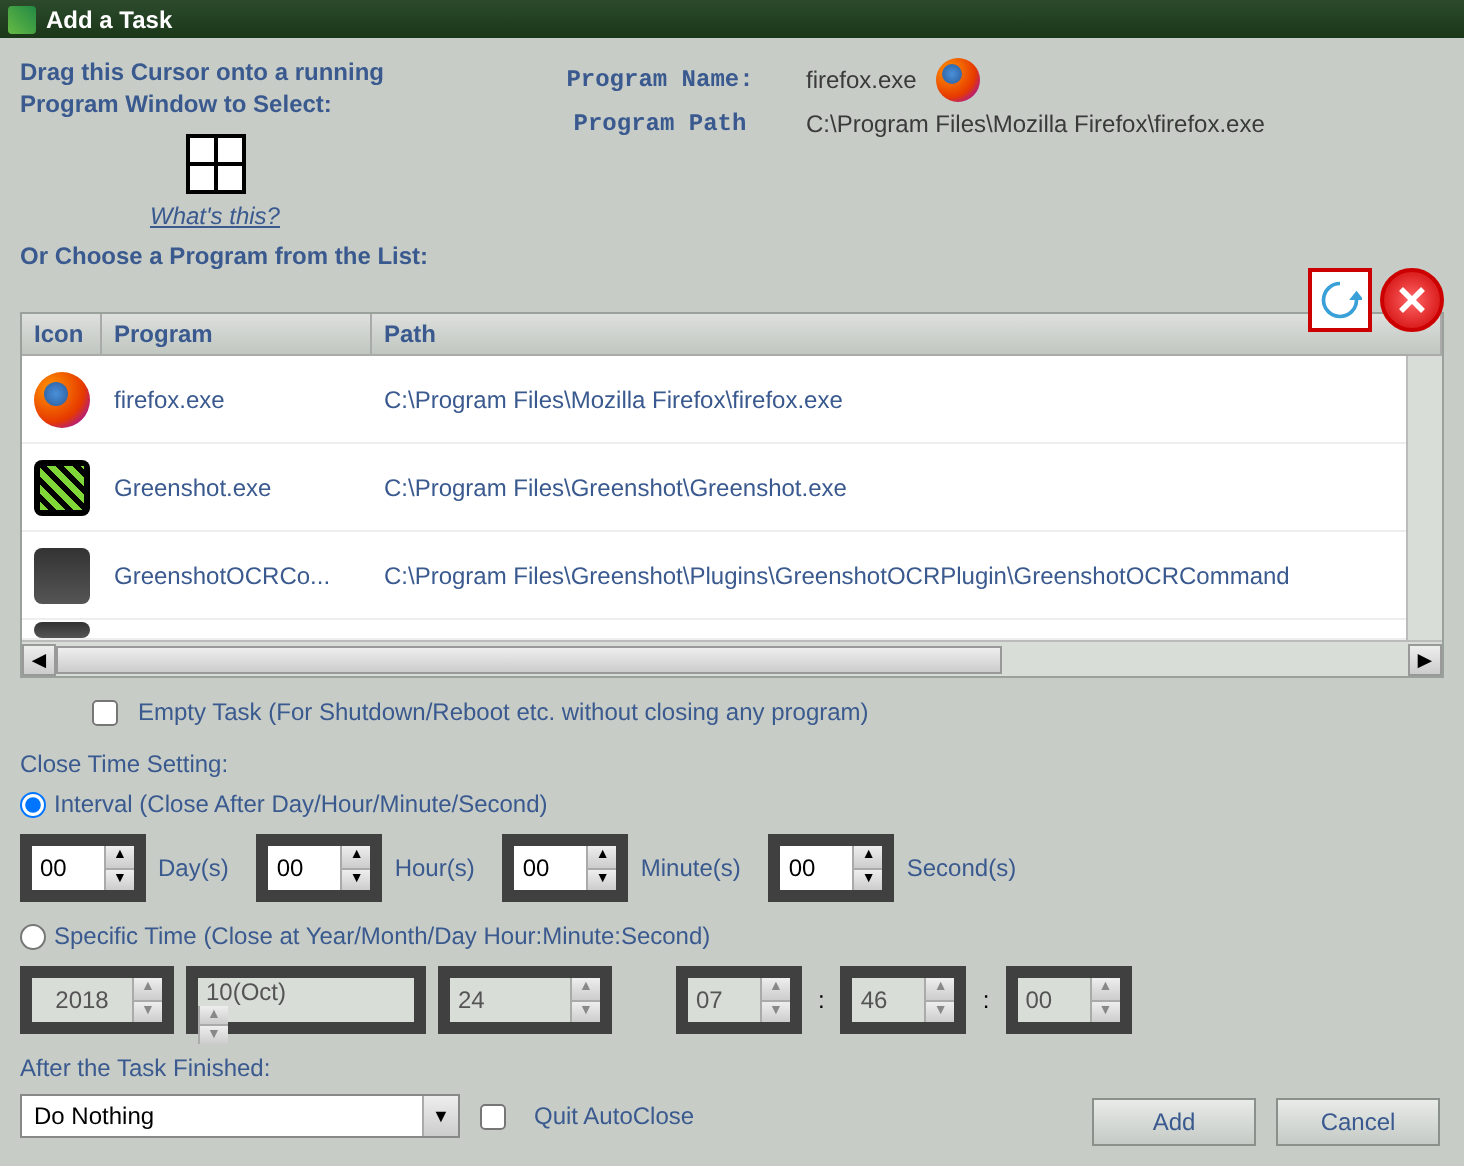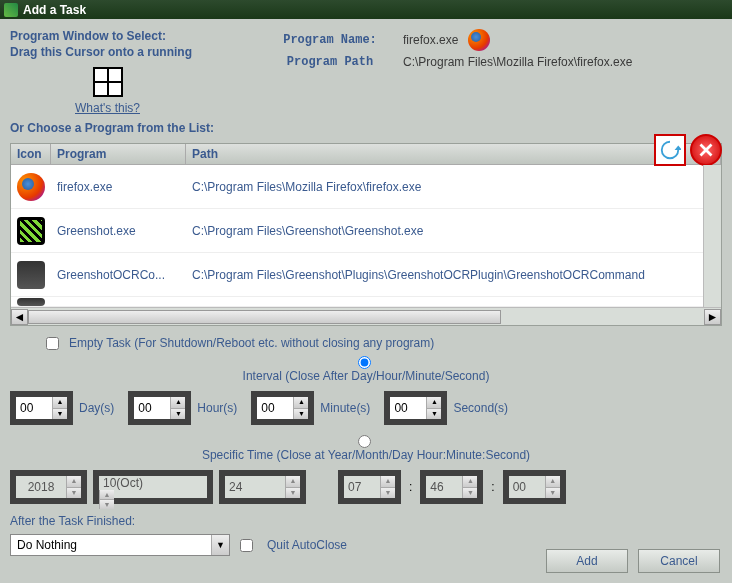--- a/index.html
+++ b/index.html
@@ -7,32 +7,32 @@
 .titlebar { height: 19px; background: linear-gradient(#2d4a2d, #1a3818); color: #fff; display: flex; align-items: center; padding: 0 4px; font-weight: bold; }
 .titlebar-icon { width: 14px; height: 14px; background: linear-gradient(45deg,#6b4,#284); margin-right: 5px; border-radius: 2px; }
 .content { background: #c7ccc7; height: 564px; padding: 10px 10px 8px 10px; position: relative; }
 .top-section { display: flex; gap: 20px; margin-bottom: 6px; }
 .cursor-area { width: 195px; }
 .cursor-label { color: #3a5a8f; font-weight: bold; margin-bottom: 2px; }
 .crosshair-box { width: 30px; height: 30px; border: 2px solid #000; margin: 8px auto 0 auto; position: relative; background: #fff; }
 .crosshair-box::before { content:''; position:absolute; left:50%; top:0; width:2px; height:100%; background:#000; transform:translateX(-50%);}
 .crosshair-box::after { content:''; position:absolute; top:50%; left:0; height:2px; width:100%; background:#000; transform:translateY(-50%);}
 .whats-this { text-align:center; margin-top:4px; }
-.whats-this a { color:#3a5a8f; text-decoration: underline; cursor:pointer; }
+.whats-this a { color:#3a5a8f; font-style:italic; text-decoration: underline; cursor:pointer; }
 .info-grid { margin-left: 40px; }
 .info-row { display:flex; align-items:center; margin-bottom:4px; }
 .info-label { width:130px; text-align:center; color:#3a5a8f; font-weight:bold; margin-right:8px;font-family:Liberation Mono, monospace; }
 .info-value { color:#3a3a3a; }
 .firefox-logo { width:22px; height:22px; margin-left:10px; border-radius:50%; background: radial-gradient(circle at 30% 30%, #ff9500, #e63900 60%, #7f00ff 100%); position:relative; }
 .firefox-logo::after{content:'';position:absolute;top:3px;left:3px;width:10px;height:10px;border-radius:50%;background:radial-gradient(circle,#4a90d9,#2a5a9a);}
 .action-buttons { position:absolute; right:10px; top:115px; display:flex; gap:4px; }
 .icon-btn { width:32px; height:32px; border:2px solid #c00; background:#fff; cursor:pointer; display:flex; align-items:center; justify-content:center; }
 .refresh-svg { width:22px; height:22px; }
 .close-svg { width:22px; height:22px; }
-.choose-label { color:#3a5a8f; font-weight:bold; margin-top:4px; margin-bottom:8px;}
+.choose-label { color:#3a5a8f; font-weight:bold; margin-top:4px; margin-bottom:21px;}
 .list-container { border:1px solid #9aa09a; background:#fff; }
 .list-header { display:flex; background:linear-gradient(#dde0dd,#c0c6c0); border-bottom:1px solid #aaa;align-items:center; }
 .list-header div { padding:3px 6px; border-right:1px solid #aaa; color:#3a5a8f; font-weight:bold; }
 .col-icon { width:40px; } .col-prog { width:135px; } .col-path { flex:1; }
 .list-body { height:142px; overflow:hidden; position:relative; }
 .list-row { display:flex; align-items:center; height:44px; border-bottom:1px solid #eee; }
 .list-row .cell-icon { width:40px; display:flex; justify-content:center; }
 .list-row .cell-prog { width:135px; padding:0 6px; color:#3a5a8f; white-space:nowrap; overflow:hidden; text-overflow:ellipsis; }
 .list-row .cell-path { flex:1; padding:0 6px; color:#3a5a8f; white-space:nowrap; overflow:hidden; }
 .app-icon { width:28px; height:28px; border-radius:4px; }
@@ -42,21 +42,21 @@
 .ico-gs::after{content:'';position:absolute;inset:3px;background:repeating-linear-gradient(45deg,#7fd837 0 3px,transparent 3px 6px);}
 .ico-ocr { background:linear-gradient(#333,#555); }
 .scroll-v { position:absolute; right:0; top:0; width:18px; height:100%; background:#d8ddd8; border-left:1px solid #bbb;}
 .hscroll { height:18px; background:#d8ddd8; border-top:1px solid #bbb; display:flex; align-items:center; }
 .hscroll-btn { width:17px; height:16px; background:linear-gradient(#eee,#ccc); border:1px solid #999; display:flex;align-items:center;justify-content:center; cursor:pointer;}
 .hscroll-track { flex:1; height:16px; position:relative; }
 .hscroll-thumb { position:absolute; left:0; width:70%; height:14px; top:1px; background:linear-gradient(#eee,#ccc); border:1px solid #999;}
 .form-row { margin-top:10px; display:flex; align-items:center; gap:6px;padding-left:36px;}
 input[type=checkbox],input[type=radio]{ margin-right:4px; cursor:pointer;}
 .section-label { color:#3a5a8f; margin-top:12px; margin-bottom:6px;}
-.radio-row { margin-top:6px; display:flex; align-items:center; color:#3a5a8f;flex-direction:column;}
+.radio-row { margin-top:6px; display:flex; align-items:center; color:#3a5a8f;}
 .spinner-group { margin-top:8px; display:flex; align-items:center; gap:6px; flex-wrap:wrap;}
 .spinner { display:inline-flex; border:6px solid #404040; background:#fff; height:34px;}
 .spinner.disabled { background:#d8ddd8; color:#888;}
 .spinner input { border:none; width:36px; padding:0 4px; font-size:12px; background:transparent; outline:none;}
 .spinner.wide input{width:50px;text-align:center;}
 .spinner.w2 input{width:60px;}
 .spinner-btns { width:15px; border-left:1px solid #aaa; display:flex; flex-direction:column;}
 .spinner-btns div{flex:1; font-size:7px; text-align:center; line-height:9px; background:linear-gradient(#eee,#ccc); cursor:pointer;}
 .spinner-btns div:first-child{border-bottom:1px solid #aaa;}
 .unit-lbl{ color:#3a5a8f; margin-right:8px;}
@@ -74,22 +74,22 @@
 
 <div class="titlebar">
   <div class="titlebar-icon"></div>
   <span>Add a Task</span>
 </div>
 
 <div class="content">
 
   <div class="top-section">
     <div class="cursor-area">
+      <div class="cursor-label">Drag this Cursor onto a running</div>
       <div class="cursor-label">Program Window to Select:</div>
-      <div class="cursor-label">Drag this Cursor onto a running</div>
       <div class="crosshair-box"></div>
       <div class="whats-this"><a>What's this?</a></div>
     </div>
     <div class="info-grid">
       <div class="info-row">
         <div class="info-label">Program Name:</div>
         <div class="info-value">firefox.exe</div>
         <div class="firefox-logo"></div>
       </div>
       <div class="info-row">
@@ -156,20 +156,21 @@
         </div>
       <div class="hscroll-btn">►</div>
     </div>
   </div>
 
   <div class="form-row">
     <input type="checkbox" id="empty" style="">
     <label for="empty">Empty Task (For Shutdown/Reboot etc. without closing any program)</label>
   </div>
 
+  <div class="section-label">Close Time Setting:</div>
 
   <div class="radio-row">
     <input type="radio" name="ct" id="r1" checked="" style="">
     <label for="r1">Interval (Close After Day/Hour/Minute/Second)</label>
   </div>
   <div class="spinner-group">
     <div class="spinner">
         <input value="00" style="">
         <div class="spinner-btns">
           <div>▲</div>

